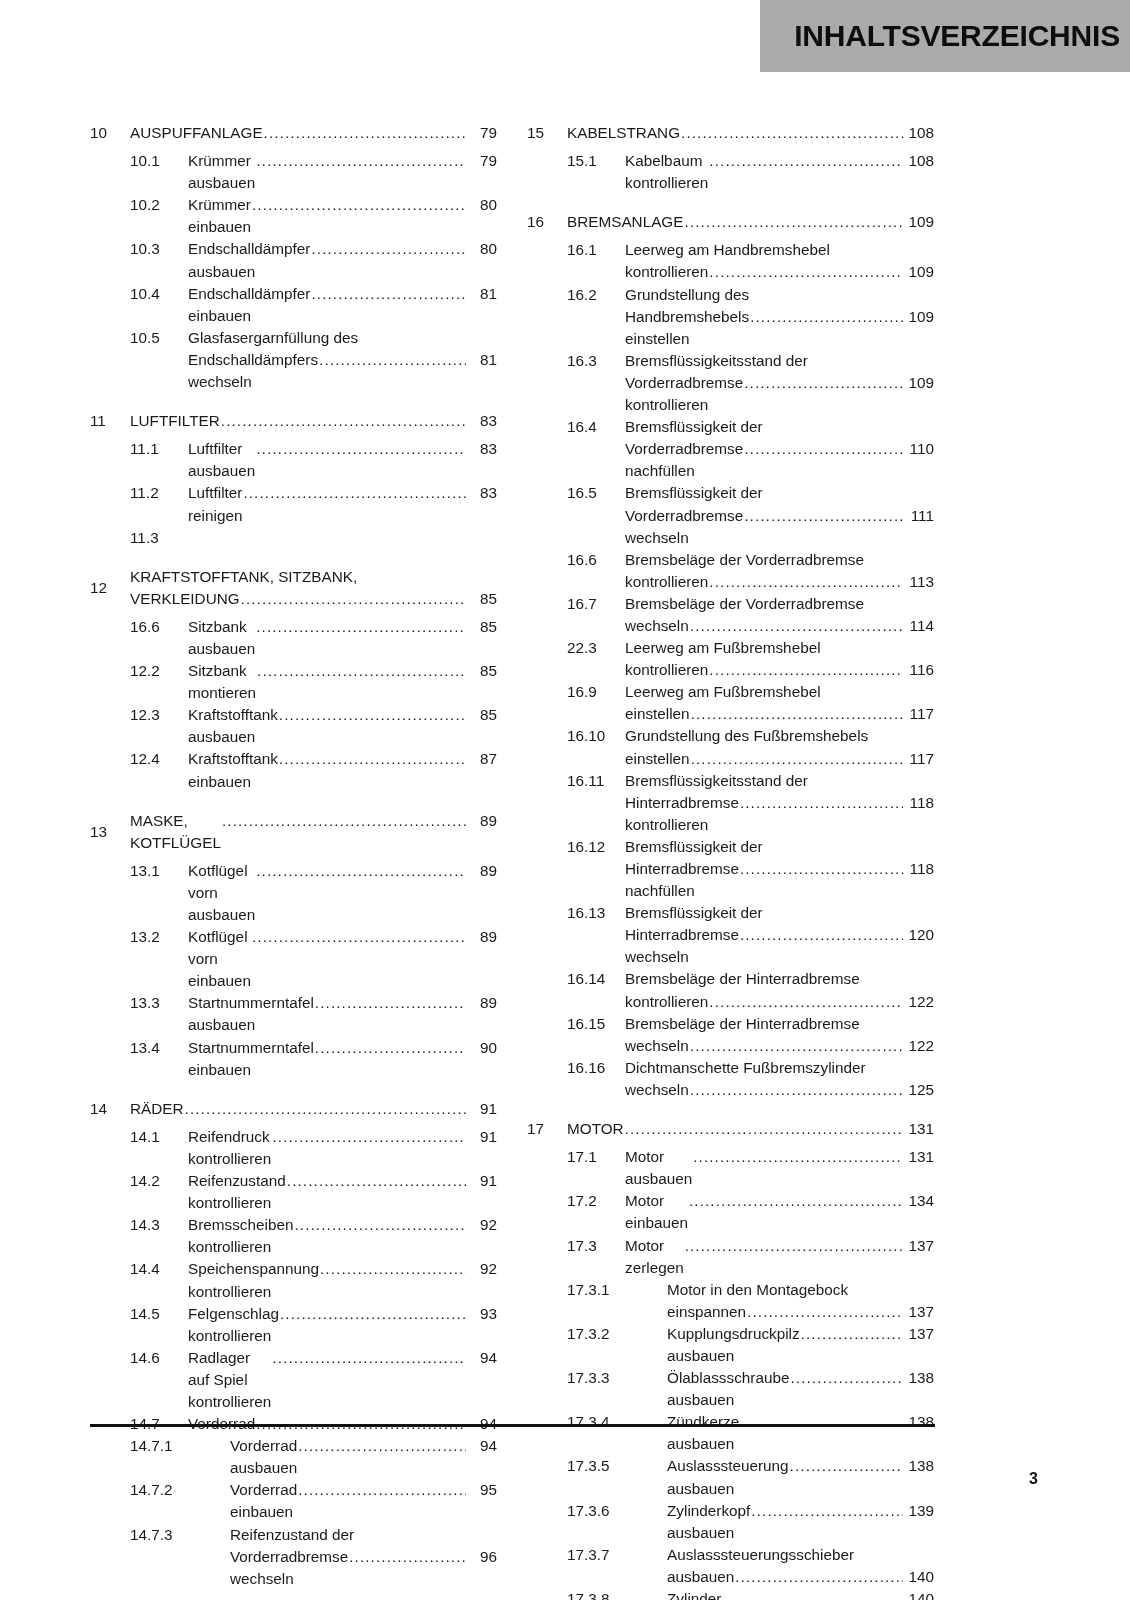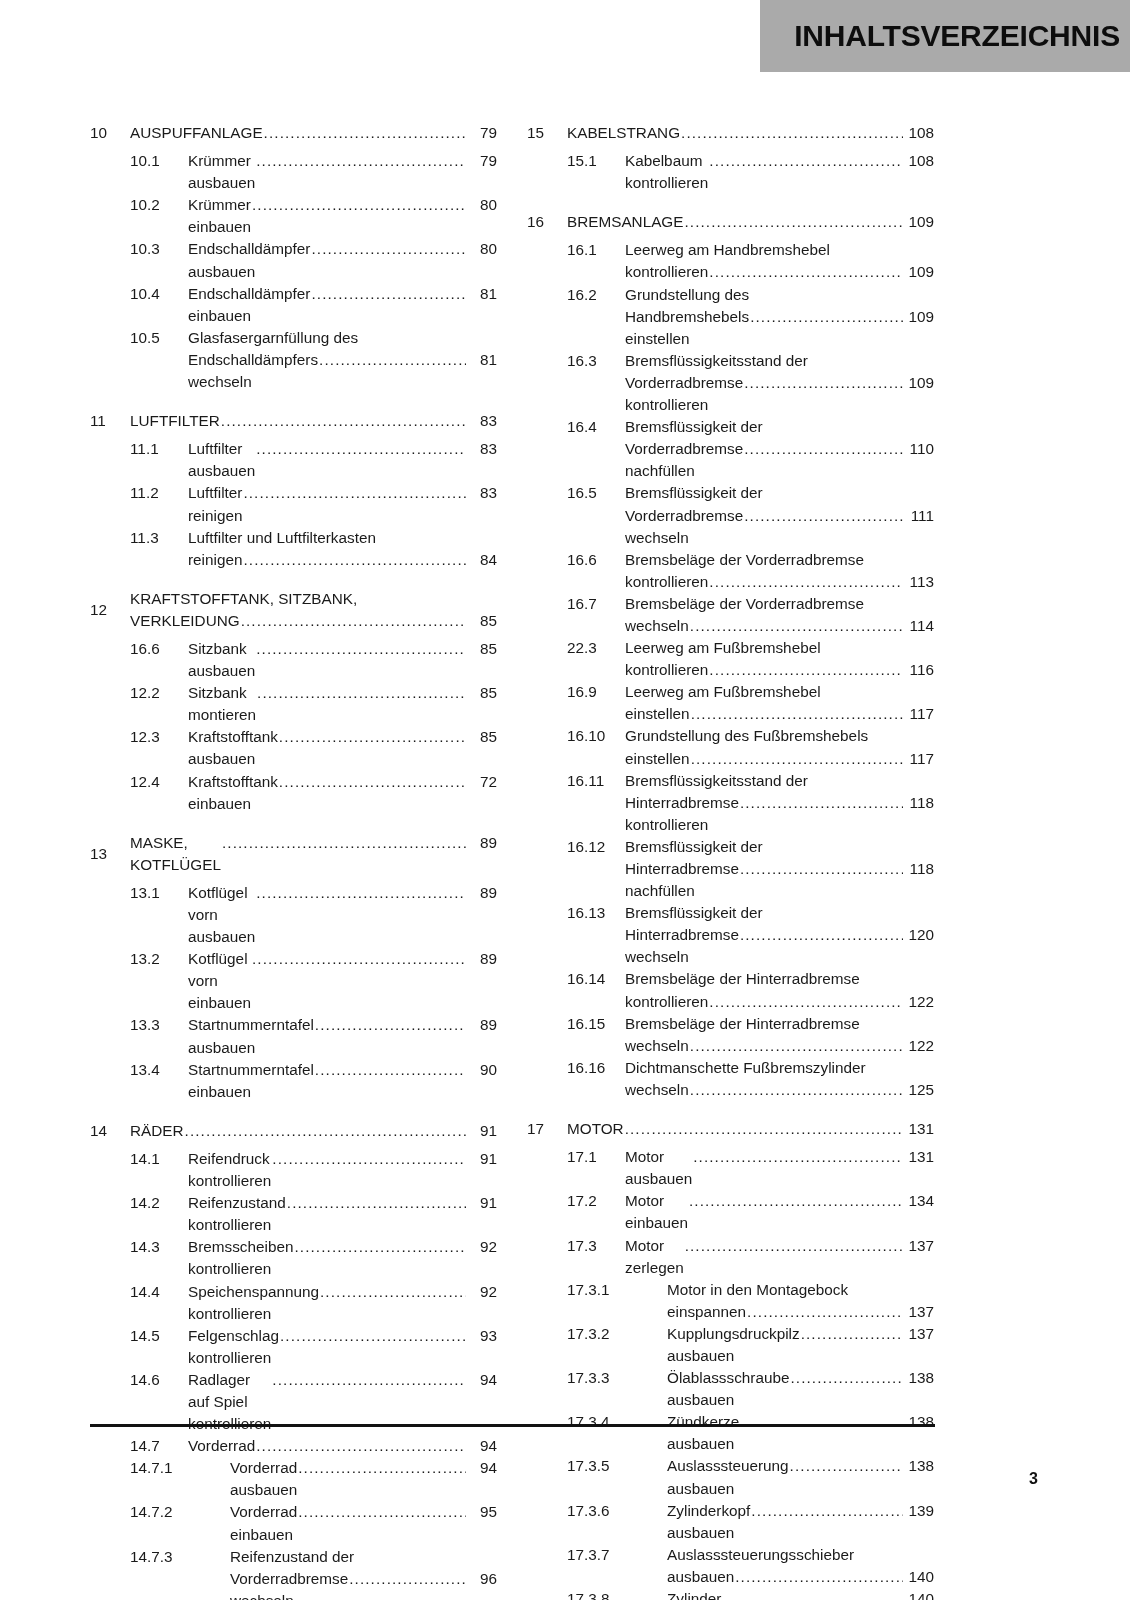--- a/index.html
+++ b/index.html
@@ -247,30 +247,20 @@
           <span class="body">
             <span class="ln">
               <span class="txt">Luftfilter reinigen</span>
               <span class="leader"></span>
               <span class="pg">83</span>
             </span>
           </span>
         </div>
         <div class="entry lvl2">
           <span class="num">11.3</span>
-          <span class="body">
-            <span class="ln nolead">
-              <span class="txt">Luftfilter und Luftfilterkasten</span>
-            </span>
-            <span class="ln">
-              <span class="txt">reinigen</span>
-              <span class="leader"></span>
-              <span class="pg">84</span>
-            </span>
-          </span>
         </div>
         <div class="entry lvl1">
           <span class="num">12</span>
           <span class="body">
             <span class="ln nolead">
               <span class="txt">KRAFTSTOFFTANK, SITZBANK,</span>
             </span>
             <span class="ln">
               <span class="txt">VERKLEIDUNG</span>
               <span class="leader"></span>
@@ -307,21 +297,21 @@
               <span class="pg">85</span>
             </span>
           </span>
         </div>
         <div class="entry lvl2">
           <span class="num">12.4</span>
           <span class="body">
             <span class="ln">
               <span class="txt">Kraftstofftank einbauen</span>
               <span class="leader"></span>
-              <span class="pg">72</span>
+              <span class="pg">87</span>
             </span>
           </span>
         </div>
         <div class="entry lvl1">
           <span class="num">13</span>
           <span class="body">
             <span class="ln">
               <span class="txt">MASKE, KOTFLÜGEL</span>
               <span class="leader"></span>
               <span class="pg">89</span>

